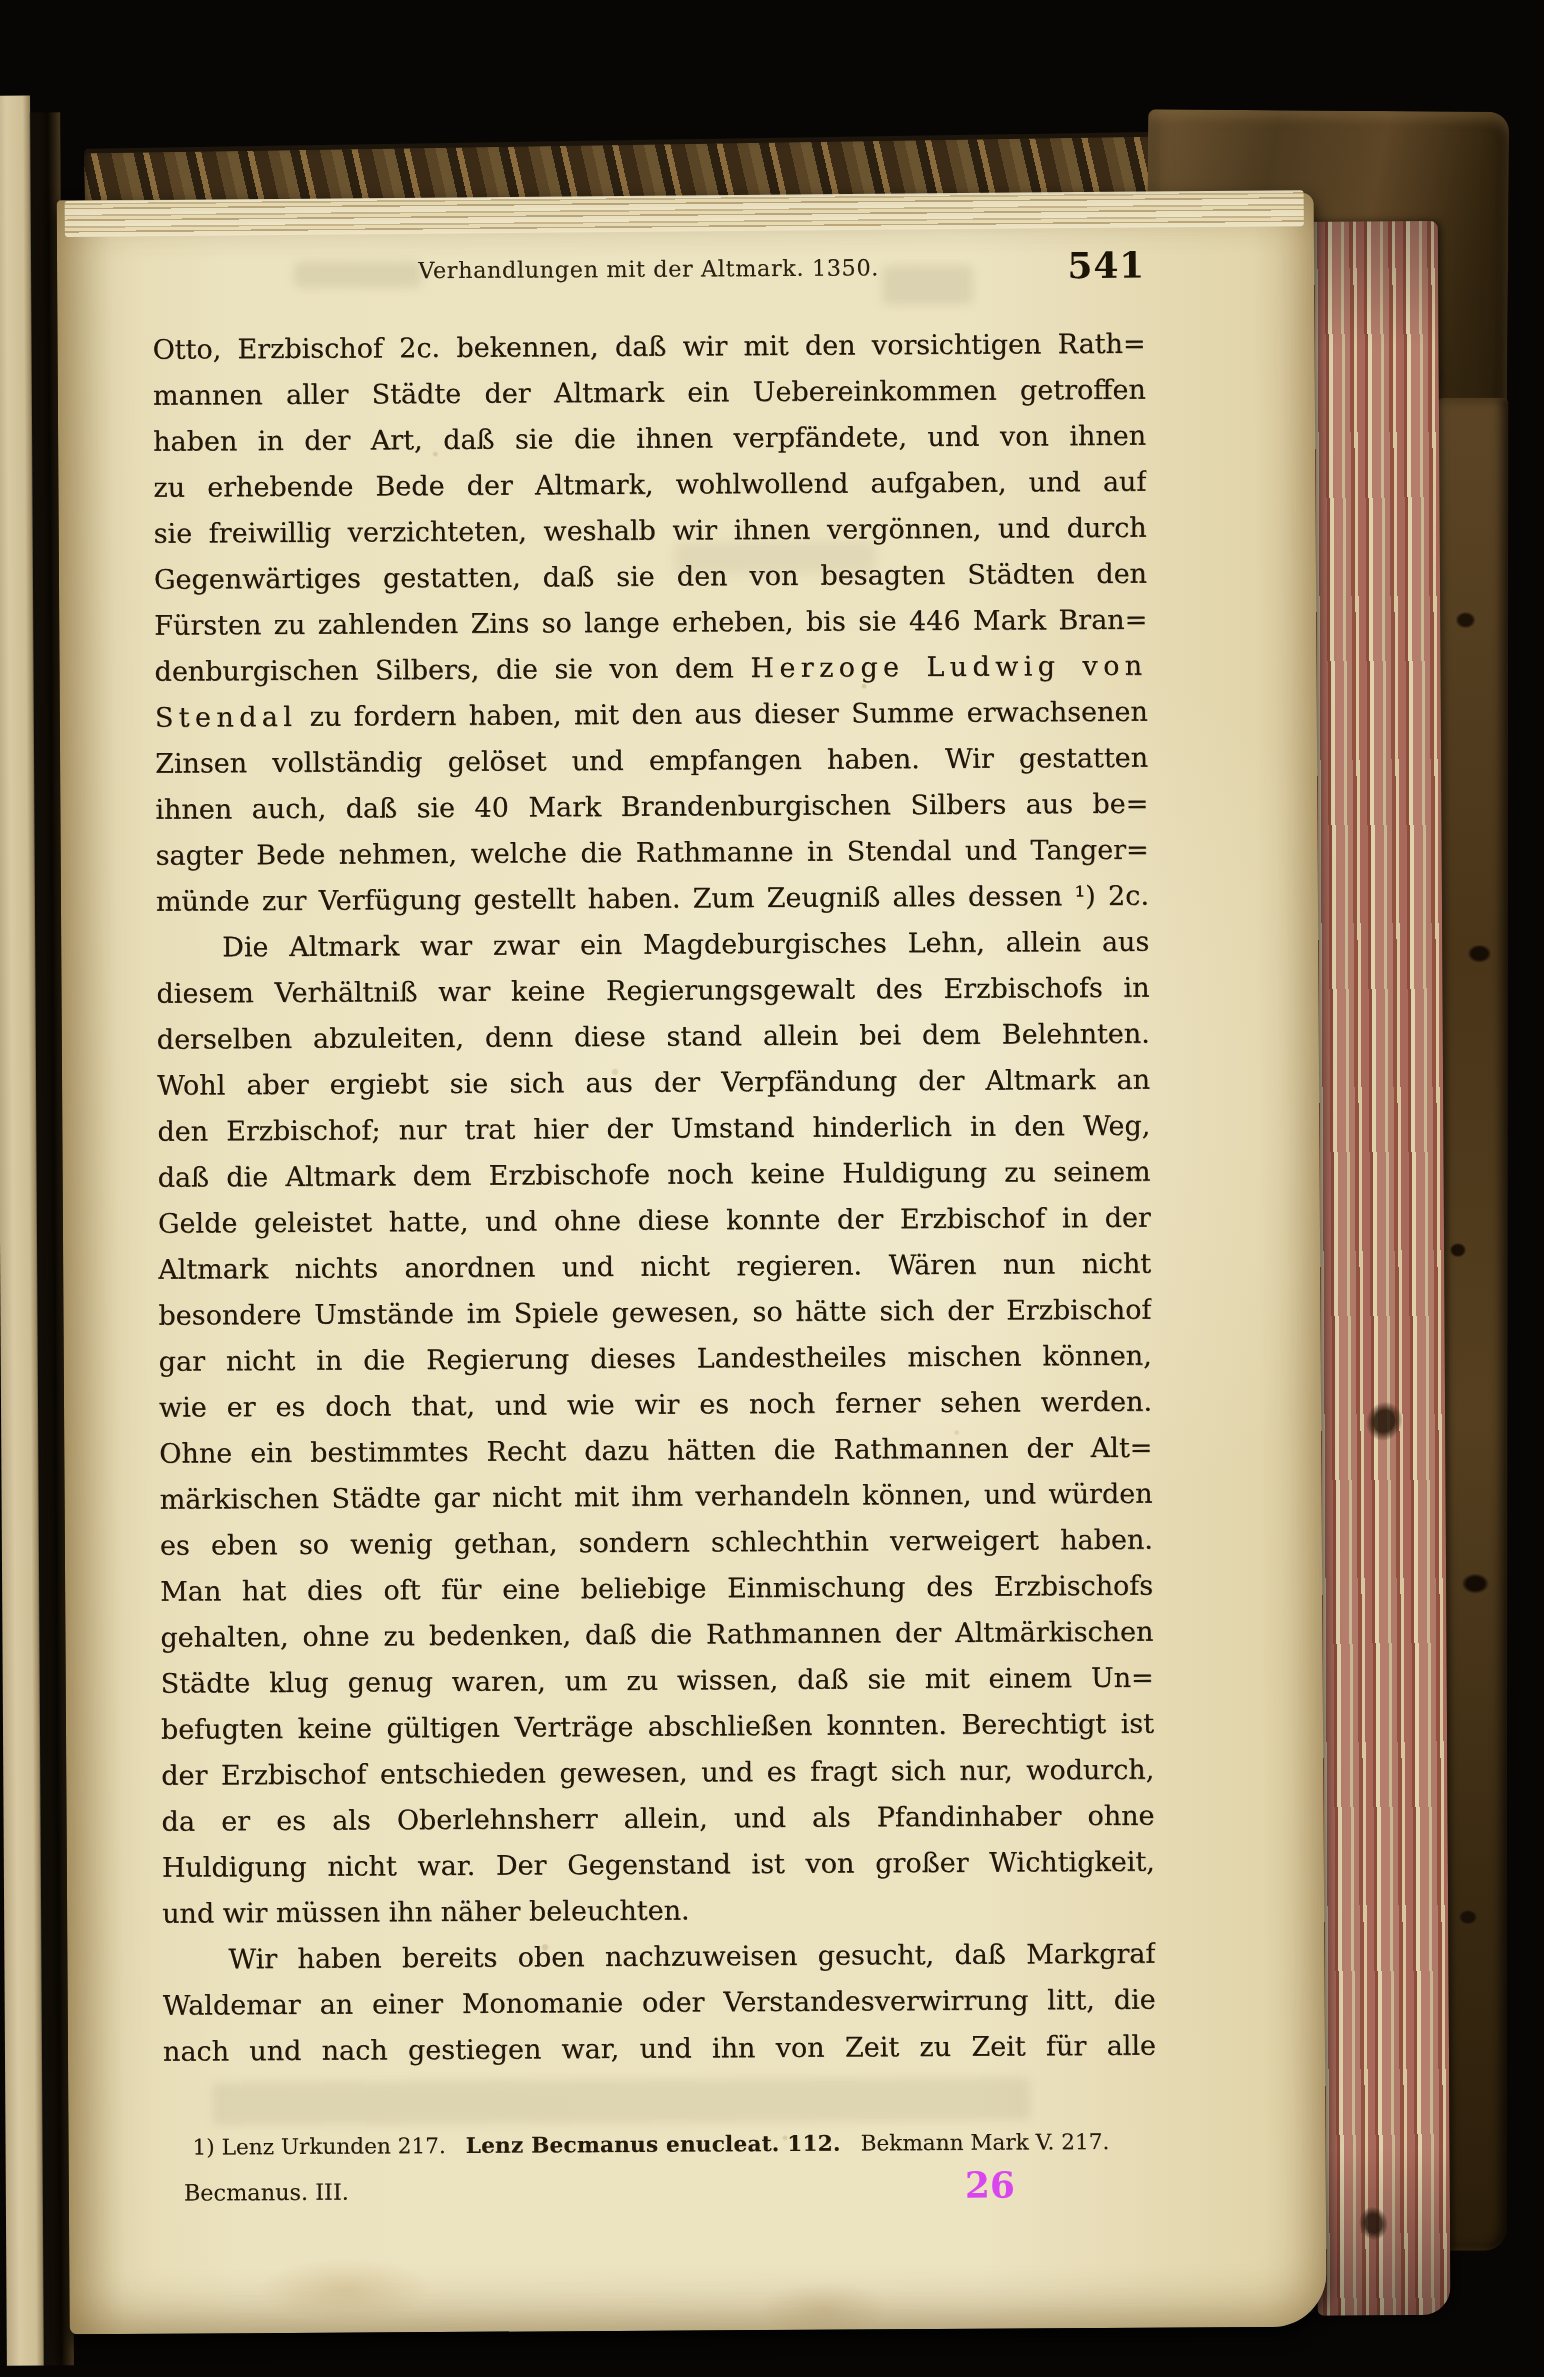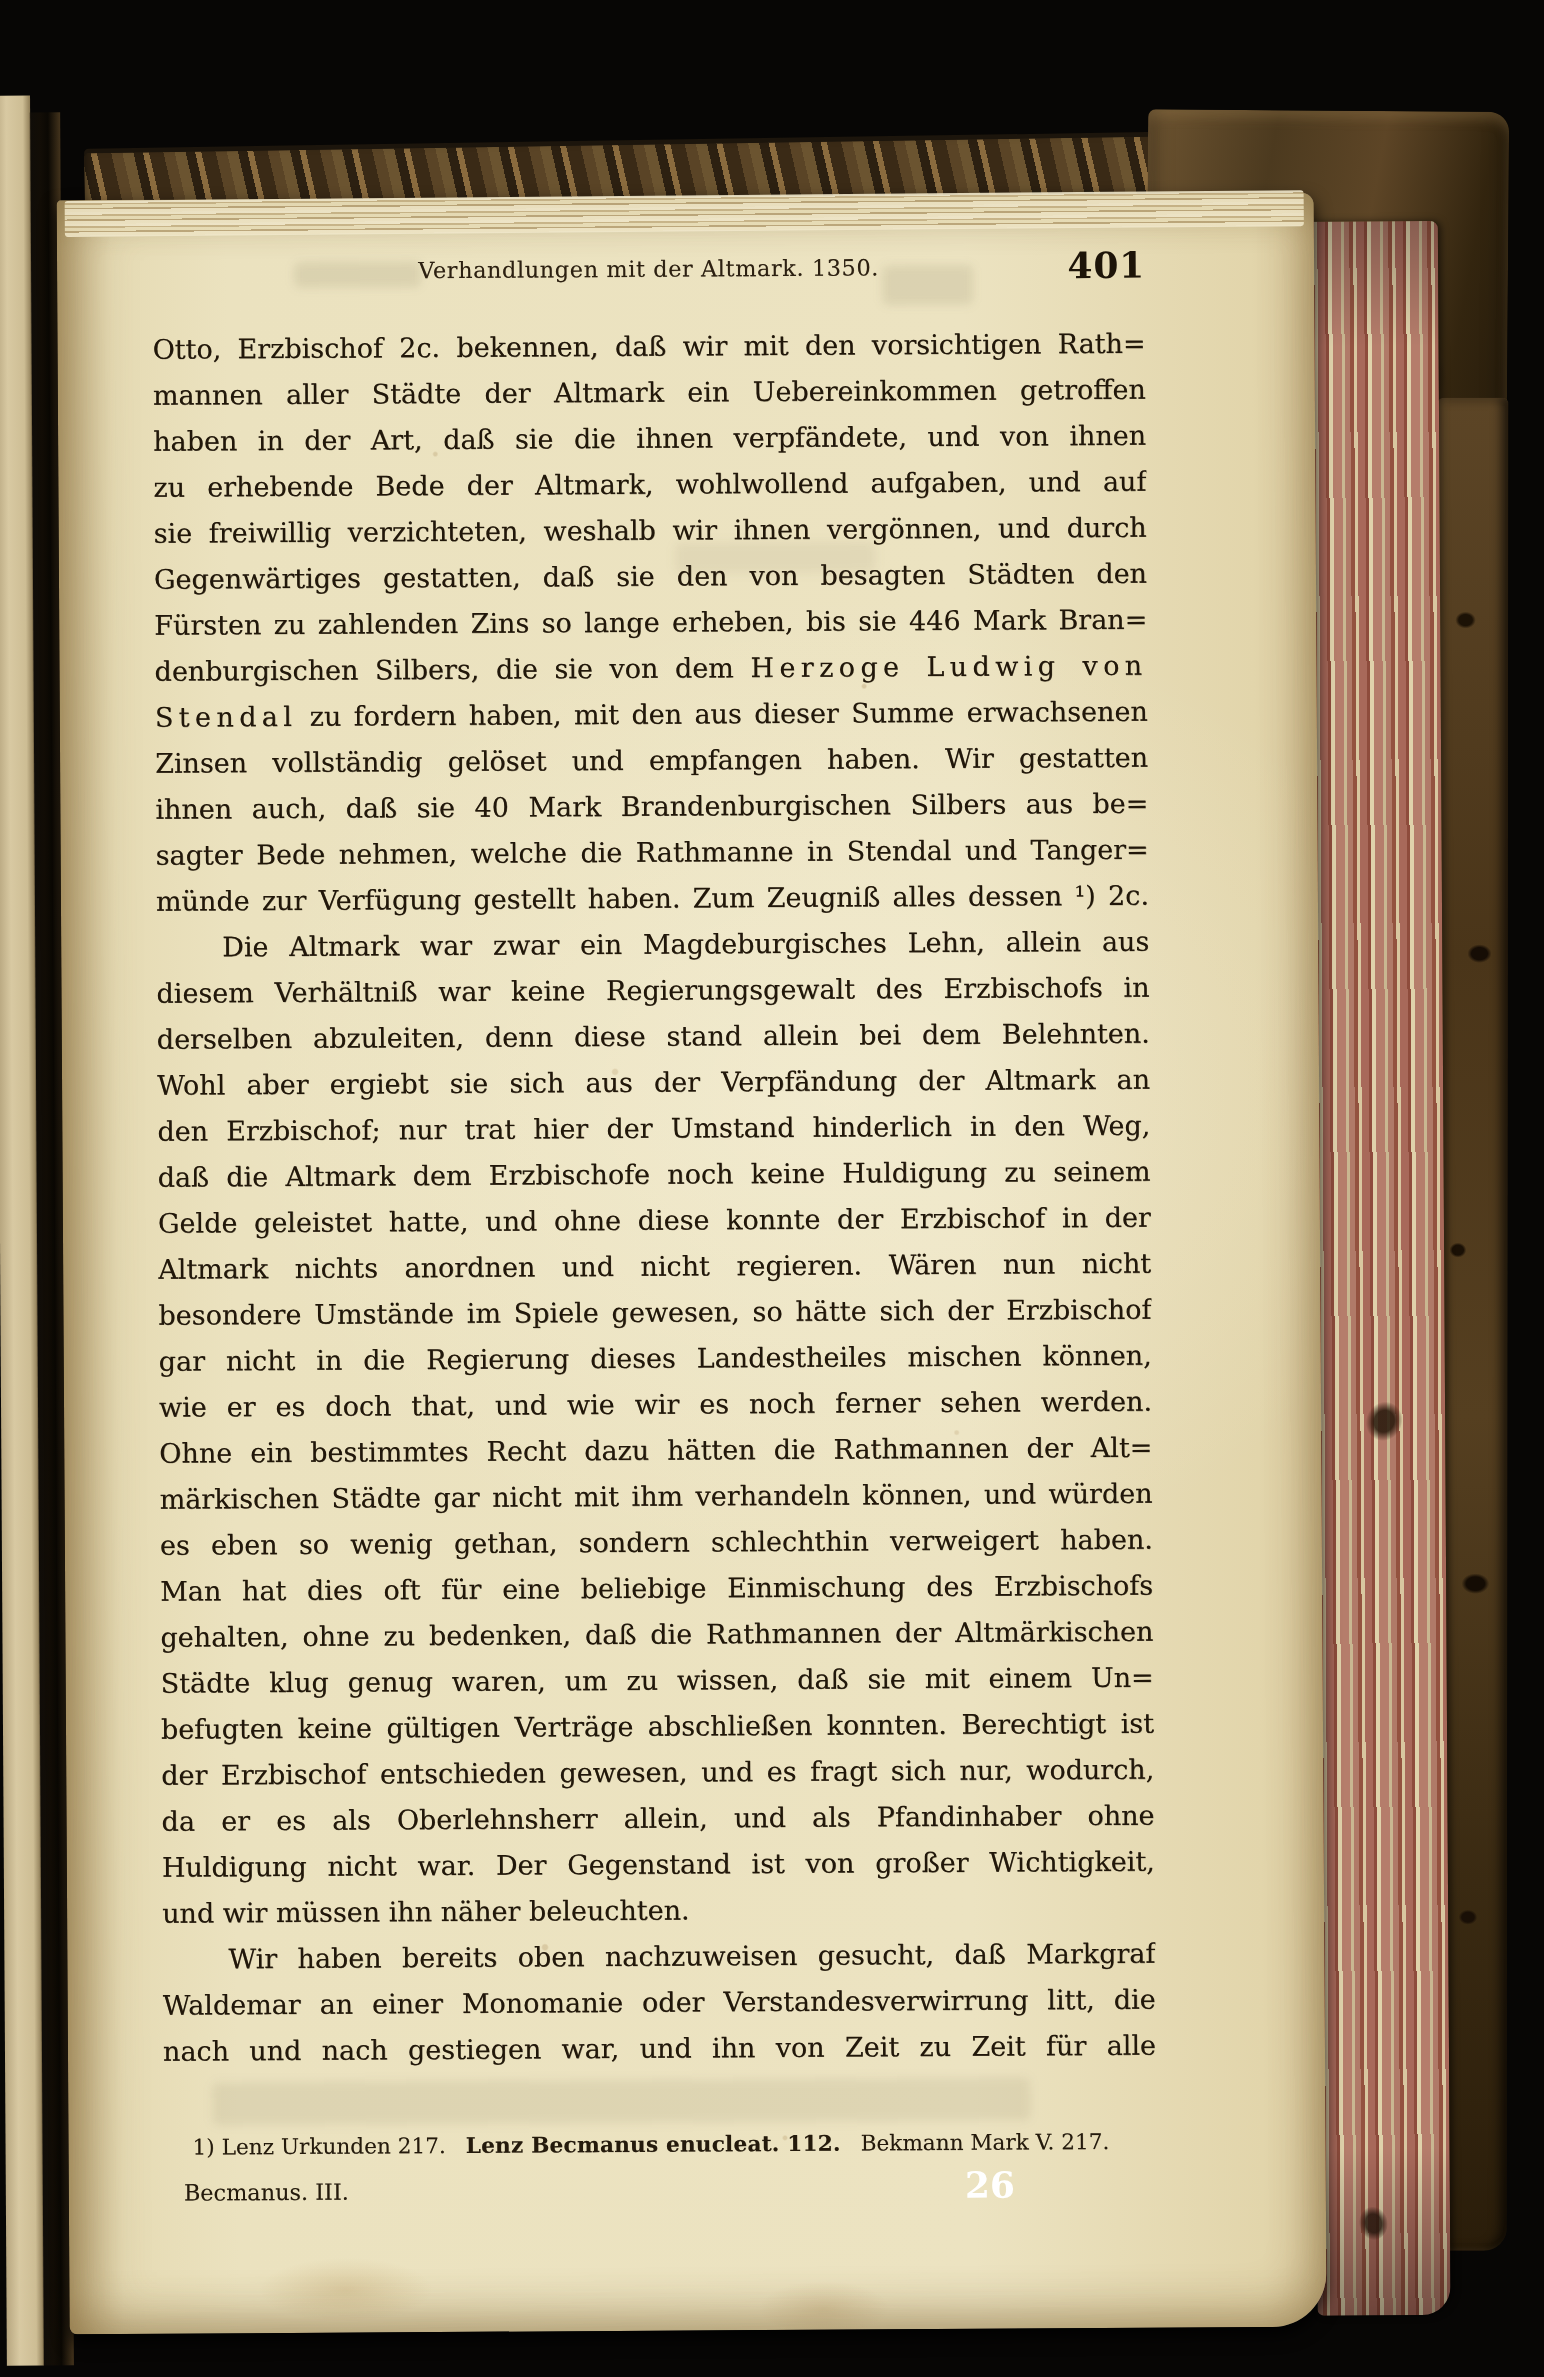--- a/index.html
+++ b/index.html
@@ -113,21 +113,21 @@
   .bline.indent{padding-left:66px;box-sizing:border-box;}
   .bline.left-last{text-align-last:left;}
   .sperr{letter-spacing:.2em;}
   .footnote{position:absolute;left:29px;top:2131px;width:964px;font-size:21.6px;
     color:#241a0c;text-shadow:0.2px 0.2px 0.4px rgba(36,26,12,.4);}
   .fn-antiqua{font-weight:bold;letter-spacing:0.2px;}
   .fn-sep{display:inline-block;width:20px;}
   .sig-title{position:absolute;left:20px;top:2176px;font-size:22.4px;color:#241a0c;
     text-shadow:0.2px 0.2px 0.4px rgba(36,26,12,.4);}
   .sheet-number{position:absolute;left:801px;top:2165px;font-size:36px;font-weight:bold;
-    color:#ffffff;}
+    color:#d946ef;}
 </style>
 </head>
 <body>
 
 <div class="book">
 
   <div class="facing-sliver"></div>
   <div class="gutter"></div>
   <div class="cover-top"></div>
   <div class="cover-corner"></div>
@@ -139,21 +139,21 @@
   <div class="page"></div>
   <div class="top-edges"></div>
 
   <div class="ghost g1"></div>
   <div class="ghost g2"></div>
   <div class="ghost g3"></div>
   <div class="ghost g4"></div>
 
   <div class="text-area">
     <div class="running-title">Verhandlungen mit der Altmark. 1350.</div>
-    <div class="page-number">401</div>
+    <div class="page-number">541</div>
 
     <div class="lines">
 
       <div class="bline">Otto, Erzbischof 2c. bekennen, daß wir mit den vorsichtigen Rath=</div>
       <div class="bline">mannen aller Städte der Altmark ein Uebereinkommen getroffen</div>
       <div class="bline">haben in der Art, daß sie die ihnen verpfändete, und von ihnen</div>
       <div class="bline">zu erhebende Bede der Altmark, wohlwollend aufgaben, und auf</div>
       <div class="bline">sie freiwillig verzichteten, weshalb wir ihnen vergönnen, und durch</div>
       <div class="bline">Gegenwärtiges gestatten, daß sie den von besagten Städten den</div>
       <div class="bline">Fürsten zu zahlenden Zins so lange erheben, bis sie 446 Mark Bran=</div>

